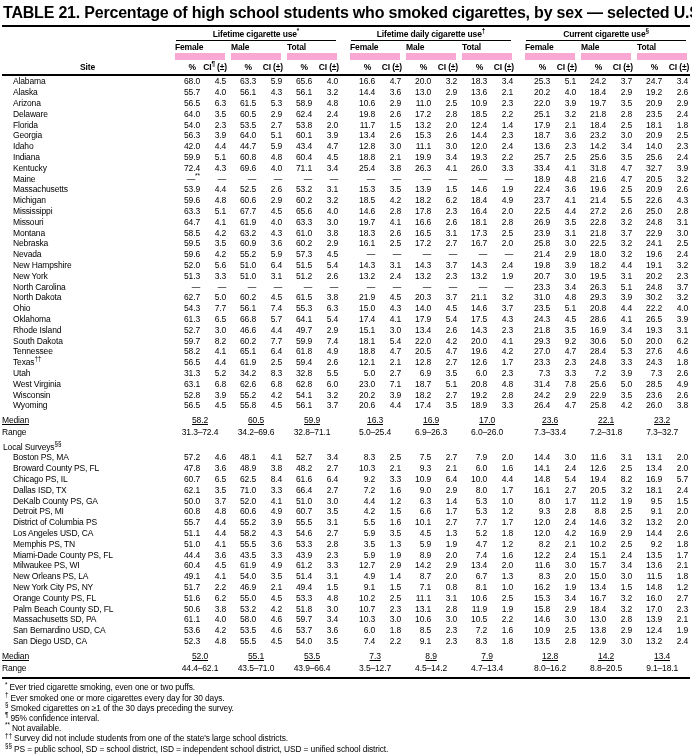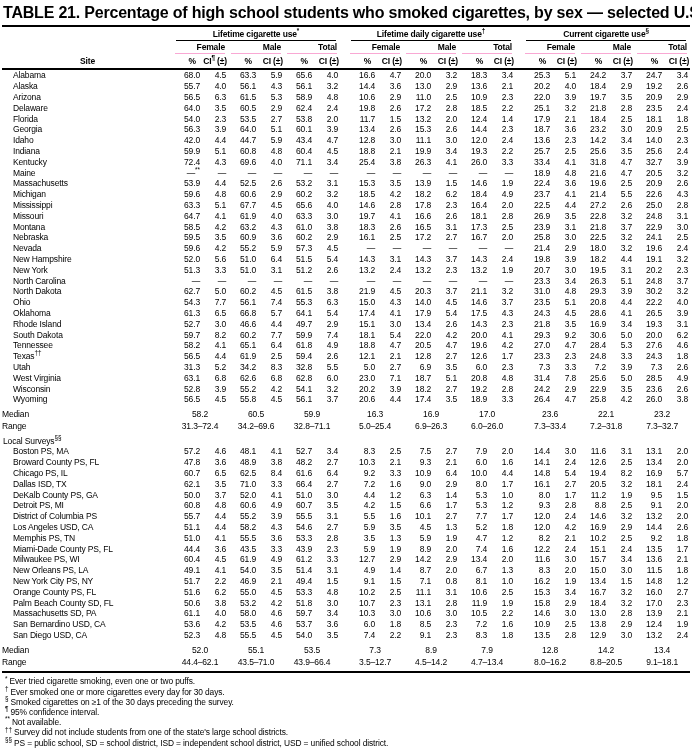--- a/index.html
+++ b/index.html
@@ -7,30 +7,30 @@
        font-family:"Liberation Sans","DejaVu Sans",sans-serif;}
   .wrap{padding:3px 2px 0 2px;}
   .title{font-size:16px;font-weight:bold;letter-spacing:-0.2px;white-space:nowrap;
          margin:1px 0 3px 1px;}
   table{border-collapse:collapse;table-layout:fixed;width:688px;border-top:2px solid #000;}
   th,td{font-size:8.5px;line-height:10.8px;padding:0;white-space:nowrap;font-weight:normal;
         letter-spacing:-0.15px;}
   thead th{font-weight:bold;}
   sup{font-size:6.3px;line-height:0;vertical-align:super;letter-spacing:0;}
   .grpline{border-bottom:1px solid #000;text-align:center;margin:0 4px;padding-top:2px;}
-  .subline{border-bottom:1px solid #f9a8d4;text-align:right;margin:0 3px;margin-top:1px;}
+  .subline{border-bottom:7px solid #f9a8d4;text-align:left;margin:0 3px;margin-top:1px;}
   .colhead th{border-bottom:2.5px solid #000;vertical-align:bottom;padding-bottom:2px;padding-top:2px;}
   .colhead .site-h{text-align:center;padding-left:1px;}
   .ph{text-align:right;padding-right:7px;}
   .cih{text-align:right;padding-right:1px;}
   .sec td{padding-left:1px;}
   td.site{padding-left:11px;}
   td.pct{text-align:right;padding-right:3px;}
   td.ci{text-align:right;padding-right:2px;}
-  tr.mr td{padding-top:4px;}
+  tr.mr td{padding-top:4px;text-decoration:underline;}
   tr.rr td{padding-top:1px;padding-bottom:4px;}
   td.cv{text-align:center;}
   tr.bottomrule td{border-bottom:2.5px solid #000;}
   .fnotes{margin:3px 0 0 2px;}
   .fnote{font-size:8.4px;line-height:10.2px;letter-spacing:-0.1px;white-space:nowrap;}
   .fnote sup{margin:0 2px 0 1px;}
 </style>
 </head>
 <body>
 

